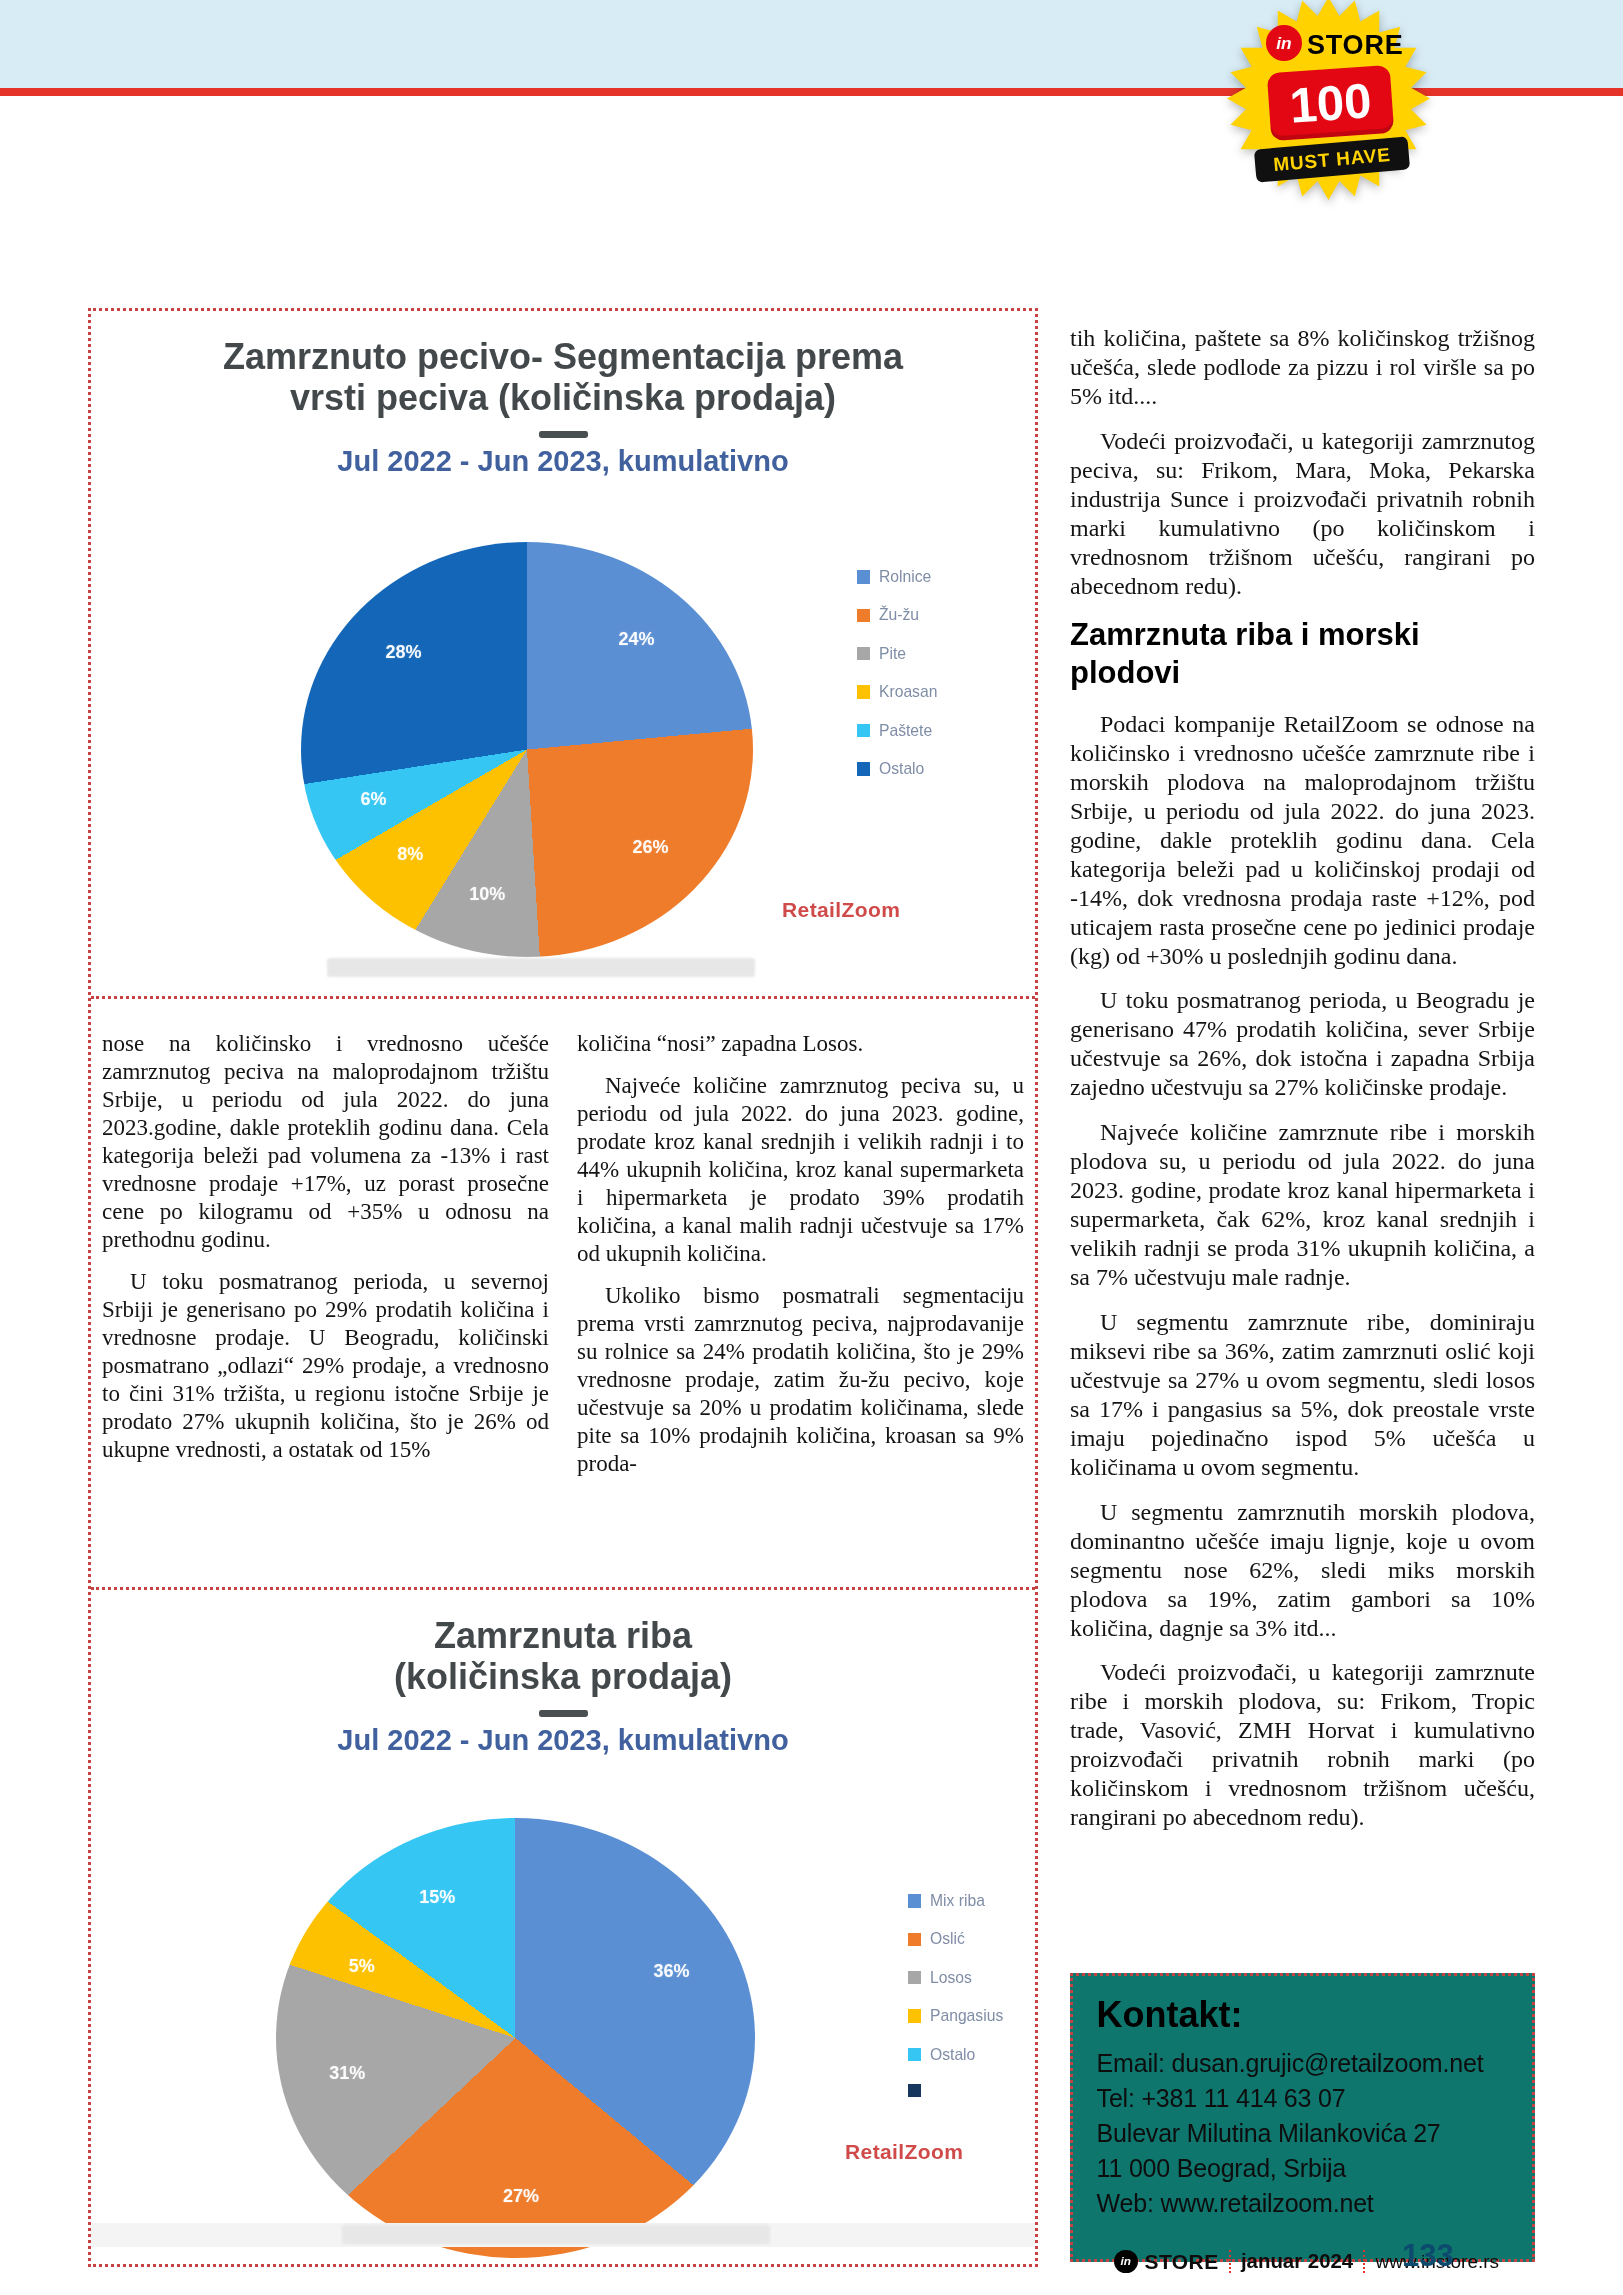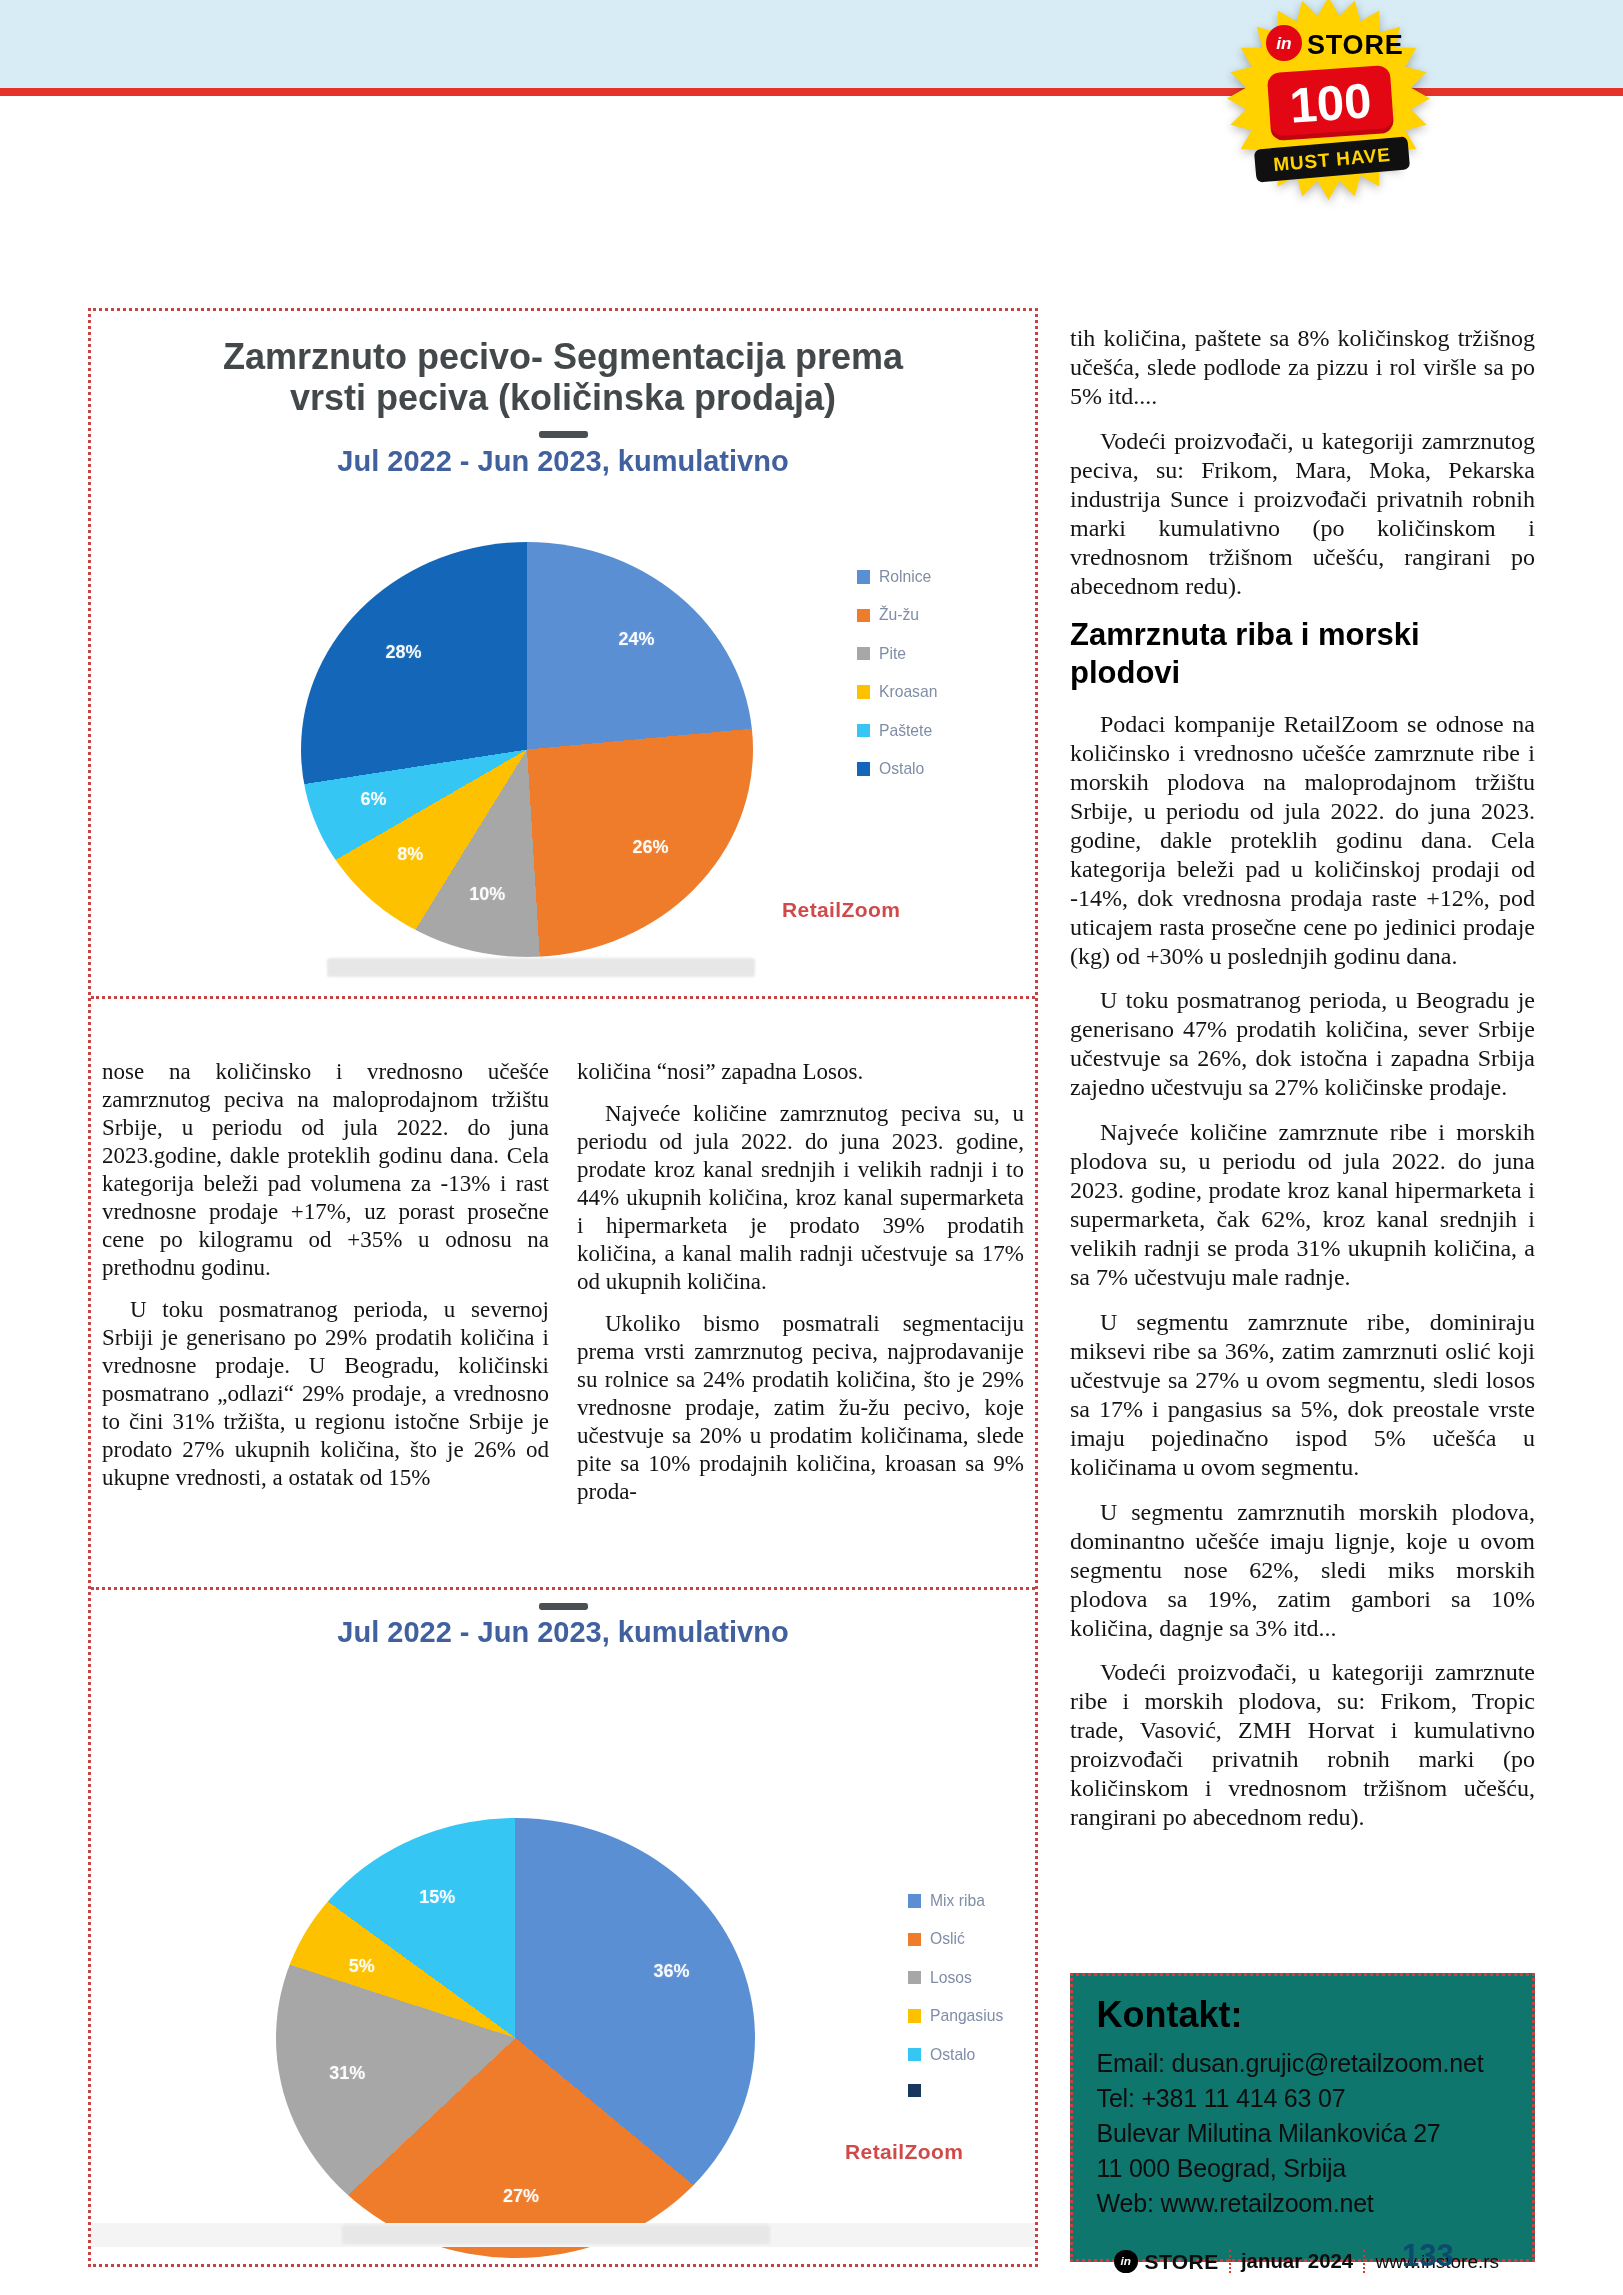--- a/index.html
+++ b/index.html
@@ -51,21 +51,21 @@
                 filter:blur(0.5px);white-space:nowrap;}
   .watermark{position:absolute;color:#d04a4a;font:700 21px "Liberation Sans",sans-serif;
              filter:blur(0.5px);letter-spacing:0.4px;}
   .source-strip{position:absolute;background:#e7e7e7;border-radius:3.1px;filter:blur(0.9px);}
   .source-band{position:absolute;background:#f4f4f4;}
 
   
   .cols{display:flex;gap:28px;}
   .col{width:450px;text-align:justify;font-size:23px;line-height:28px;}
   .col p{margin:0 0 14px 0;text-indent:28px;}
-  .col p.cont{text-indent:0;margin-top:28px;}
+  .col p.cont{text-indent:0;}
 
   .right-col{position:absolute;left:1070px;top:324px;width:465px;text-align:justify;
              font-size:24px;line-height:29px;}
   .right-col p{margin:0 0 15.7px 0;text-indent:30px;}
   .right-col p.cont{text-indent:0;}
   .section-heading{font:800 31px/1.2 "Liberation Sans",sans-serif;color:#000;
                    margin:7.9px 0 19px 0;text-align:left;text-indent:0;}
 
   
   .contact-box{position:absolute;left:1070px;top:1973px;width:465px;height:289px;
@@ -157,20 +157,24 @@
       </div>
       <div class="col">
         <p class="cont">količina “nosi” zapadna Losos.</p>
         <p>Najveće količine zamrznutog peciva su, u periodu od jula 2022. do juna 2023. godine, prodate kroz kanal srednjih i velikih radnji i to 44% ukupnih količina, kroz kanal supermarketa i hipermarketa je prodato 39% prodatih količina, a kanal malih radnji učestvuje sa 17% od ukupnih količina.</p>
         <p>Ukoliko bismo posmatrali segmentaciju prema vrsti zamrznutog peciva, najprodavanije su rolnice sa 24% prodatih količina, što je 29% vrednosne prodaje, zatim žu-žu pecivo, koje učestvuje sa 20% u prodatim količinama, slede pite sa 10% prodajnih količina, kroasan sa 9% proda-</p>
       </div>
     </div>
   </div>
 
   <div class="section sec-chart2">
+    <div class="chart-title">
+      <div>Zamrznuta riba</div>
+      <div>(količinska prodaja)</div>
+    </div>
     <div class="title-dash"></div>
     <div class="chart-subtitle">Jul 2022 - Jun 2023, kumulativno</div>
     <div class="pie" style="left: 185px; top: 228px; width: 479px; height: 440px; background: conic-gradient(rgb(91, 143, 211) 0deg, rgb(91, 143, 211) 129.6deg, rgb(238, 124, 43) 129.6deg, rgb(238, 124, 43) 226.8deg, rgb(167, 167, 167) 226.8deg, rgb(167, 167, 167) 288deg, rgb(253, 193, 0) 288deg, rgb(253, 193, 0) 306deg, rgb(53, 198, 244) 306deg, rgb(53, 198, 244) 360deg);">
         <span class="pie-label" style="left: 82.5738%; top: 34.6719%;">36%</span>
         <span class="pie-label" style="left: 51.1308%; top: 85.9822%;">27%</span>
         <span class="pie-label" style="left: 14.867%; top: 57.8532%;">31%</span>
         <span class="pie-label" style="left: 17.9238%; top: 33.6563%;">5%</span>
         <span class="pie-label" style="left: 33.6563%; top: 17.9238%;">15%</span>
       </div>
     <div class="legend" style="left:817px;top:302px;">

